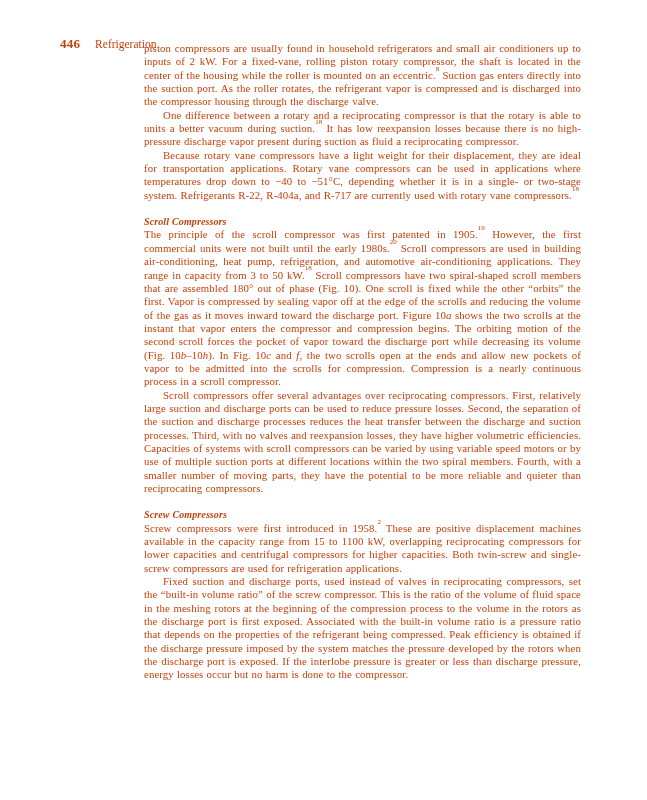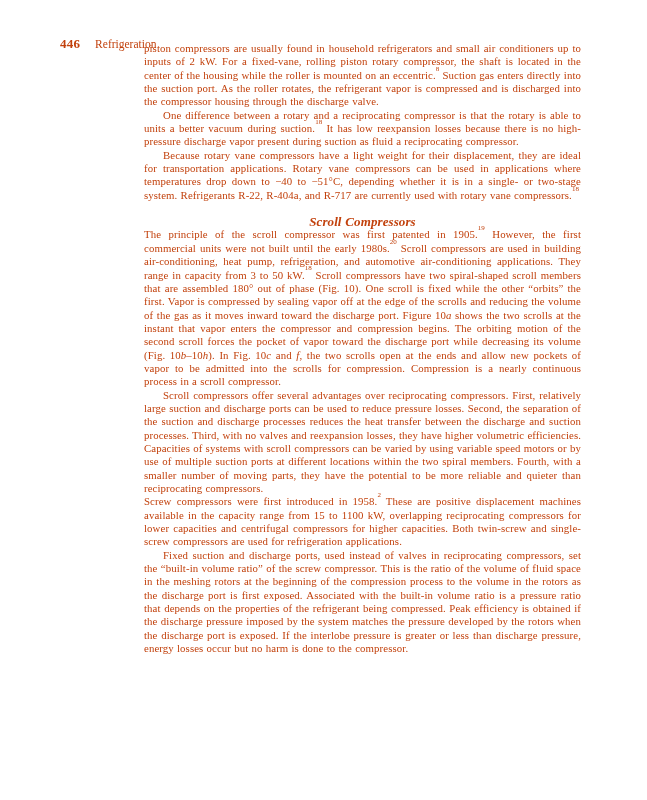--- a/index.html
+++ b/index.html
@@ -43,26 +43,26 @@
     letter-spacing: 0.1px;
     word-spacing: 0.4px;
   }
   .body-text p {
     margin: 0;
   }
   .body-text p.indent {
     text-indent: 19px;
   }
   .section-heading {
-    font-size: 13px;
+    font-size: 10px;
     font-weight: bold;
     font-style: italic;
     margin: 13px 0 0 0;
     line-height: 13.35px;
-    text-align: center;
+    text-align: left;
   }
   sup.fnref {
     font-size: 7px;
     line-height: 0;
     position: relative;
     top: -3.5px;
     letter-spacing: 0;
   }
   .run-i {
     font-style: italic;
@@ -75,16 +75,17 @@
   <header class="running-header">
     <span class="page-num">446</span><span class="running-title">Refrigeration</span>
   </header>
   <main class="body-text" id="content-root">
       <p class=""><span>piston compressors are usually found in household refrigerators and small air conditioners up to inputs of 2 kW. For a fixed-vane, rolling piston rotary compressor, the shaft is located in the center of the housing while the roller is mounted on an eccentric.</span><sup class="fnref">8</sup><span> Suction gas enters directly into the suction port. As the roller rotates, the refrigerant vapor is compressed and is discharged into the compressor housing through the discharge valve.</span></p>
       <p class="indent"><span>One difference between a rotary and a reciprocating compressor is that the rotary is able to units a better vacuum during suction.</span><sup class="fnref">18</sup><span> It has low reexpansion losses because there is no high-pressure discharge vapor present during suction as fluid a reciprocating compressor.</span></p>
       <p class="indent"><span>Because rotary vane compressors have a light weight for their displacement, they are ideal for transportation applications. Rotary vane compressors can be used in applications where temperatures drop down to −40 to −51°C, depending whether it is in a single- or two-stage system. Refrigerants R-22, R-404a, and R-717 are currently used with rotary vane compressors.</span><sup class="fnref">18</sup></p>
       <h3 class="section-heading">Scroll Compressors</h3>
       <p class=""><span>The principle of the scroll compressor was first patented in 1905.</span><sup class="fnref">19</sup><span> However, the first commercial units were not built until the early 1980s.</span><sup class="fnref">20</sup><span> Scroll compressors are used in building air-conditioning, heat pump, refrigeration, and automotive air-conditioning applications. They range in capacity from 3 to 50 kW.</span><sup class="fnref">18</sup><span> Scroll compressors have two spiral-shaped scroll members that are assembled 180° out of phase (Fig. 10). One scroll is fixed while the other “orbits” the first. Vapor is compressed by sealing vapor off at the edge of the scrolls and reducing the volume of the gas as it moves inward toward the discharge port. Figure 10</span><span class="run-i">a</span><span> shows the two scrolls at the instant that vapor enters the compressor and compression begins. The orbiting motion of the second scroll forces the pocket of vapor toward the discharge port while decreasing its volume (Fig. 10</span><span class="run-i">b</span><span>–10</span><span class="run-i">h</span><span>). In Fig. 10</span><span class="run-i">c</span><span> and </span><span class="run-i">f</span><span>, the two scrolls open at the ends and allow new pockets of vapor to be admitted into the scrolls for compression. Compression is a nearly continuous process in a scroll compressor.</span></p>
       <p class="indent"><span>Scroll compressors offer several advantages over reciprocating compressors. First, relatively large suction and discharge ports can be used to reduce pressure losses. Second, the separation of the suction and discharge processes reduces the heat transfer between the discharge and suction processes. Third, with no valves and reexpansion losses, they have higher volumetric efficiencies. Capacities of systems with scroll compressors can be varied by using variable speed motors or by use of multiple suction ports at different locations within the two spiral members. Fourth, with a smaller number of moving parts, they have the potential to be more reliable and quieter than reciprocating compressors.</span></p>
+      <h3 class="section-heading">Screw Compressors</h3>
       <p class=""><span>Screw compressors were first introduced in 1958.</span><sup class="fnref">2</sup><span> These are positive displacement machines available in the capacity range from 15 to 1100 kW, overlapping reciprocating compressors for lower capacities and centrifugal compressors for higher capacities. Both twin-screw and single-screw compressors are used for refrigeration applications.</span></p>
       <p class="indent"><span>Fixed suction and discharge ports, used instead of valves in reciprocating compressors, set the “built-in volume ratio” of the screw compressor. This is the ratio of the volume of fluid space in the meshing rotors at the beginning of the compression process to the volume in the rotors as the discharge port is first exposed. Associated with the built-in volume ratio is a pressure ratio that depends on the properties of the refrigerant being compressed. Peak efficiency is obtained if the discharge pressure imposed by the system matches the pressure developed by the rotors when the discharge port is exposed. If the interlobe pressure is greater or less than discharge pressure, energy losses occur but no harm is done to the compressor.</span></p>
     </main>
 </div>
 
 </body></html>

